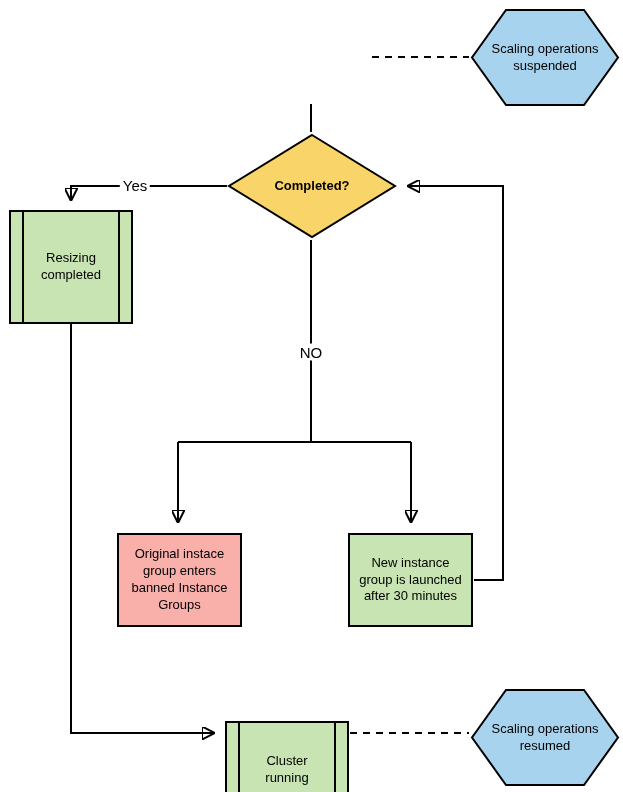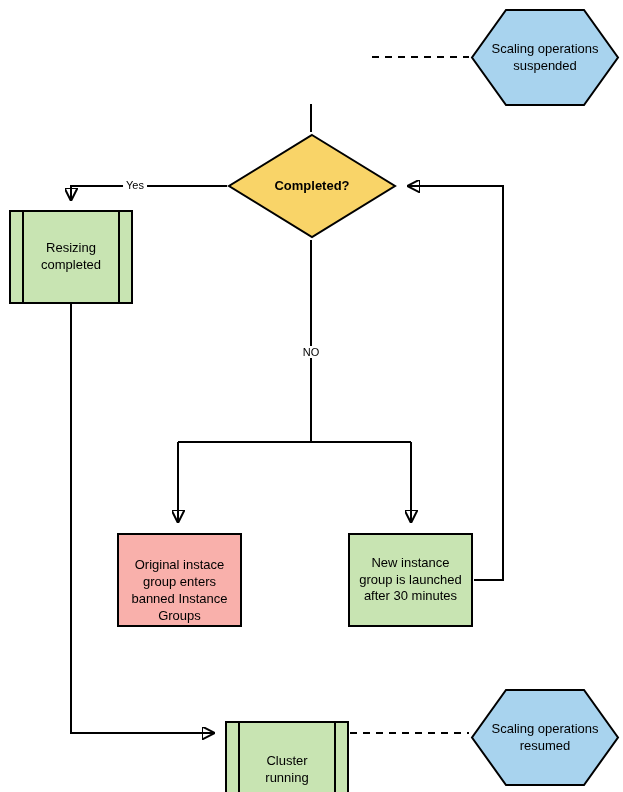--- a/index.html
+++ b/index.html
@@ -44,21 +44,21 @@
   .node .label {
     white-space: pre-line;
     position: relative;
     z-index: 2;
     padding: 0 4px;
   }
   .rect-node {
     border: 2px solid var(--line, #000000);
   }
   .process-fill { background: var(--process-fill, #c8e4b2); }
-  .alert-fill   { background: var(--alert-fill, #f9b0ab); align-items: flex-end; }
+  .alert-fill   { background: var(--alert-fill, #f9b0ab); }
   .predef-bar {
     position: absolute;
     top: 0;
     bottom: 0;
     width: 2px;
     background: var(--line, #000000);
     z-index: 1;
   }
   .predef-bar.left  { left: 11px; }
   .predef-bar.right { right: 11px; }
@@ -67,21 +67,21 @@
     position: absolute;
     left: 0; top: 0;
     width: 100%; height: 100%;
     z-index: 0;
   }
   .edge-label {
     position: absolute;
     transform: translate(-50%, -50%);
     background: #ffffff;
     padding: 0 3px;
-    font-size: 11px;
+    font-size: 15px;
     z-index: 3;
   }
 </style>
 </head>
 <body>
 
 <div class="canvas">
 
   <svg class="connectors" viewBox="0 0 623 792" xmlns="http://www.w3.org/2000/svg">
     <defs>
@@ -113,21 +113,21 @@
 suspended</span>
   </div>
 
   <div class="node shape-node" style="left:227px; top:133px; width:170px; height:106px;font-weight:bold;">
     <svg viewBox="0 0 170 106" preserveAspectRatio="none">
       <polygon points="85,2 168,53 85,104 2,53" fill="var(--decision-fill, #f9d468)" stroke="var(--line, #000000)" stroke-width="2"></polygon>
     </svg>
     <span class="label">Completed?</span>
   </div>
 
-  <div class="node rect-node process-fill" style="left:9px; top:210px; width:124px; height:94px;">
+  <div class="node rect-node process-fill" style="left:9px; top:210px; width:124px; height:114px;">
     <span class="predef-bar left"></span>
     <span class="predef-bar right"></span>
     <span class="label">Resizing
 completed</span>
   </div>
 
   <div class="node rect-node alert-fill" style="left:117px; top:533px; width:125px; height:94px;">
     <span class="label">Original instace
 group enters
 banned Instance

